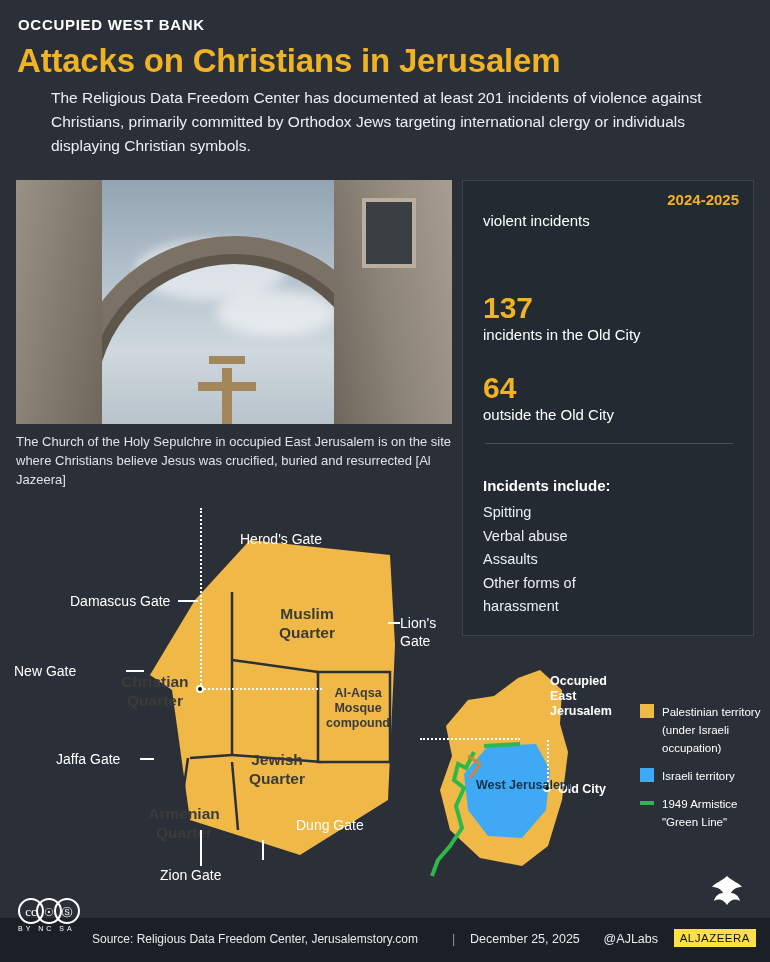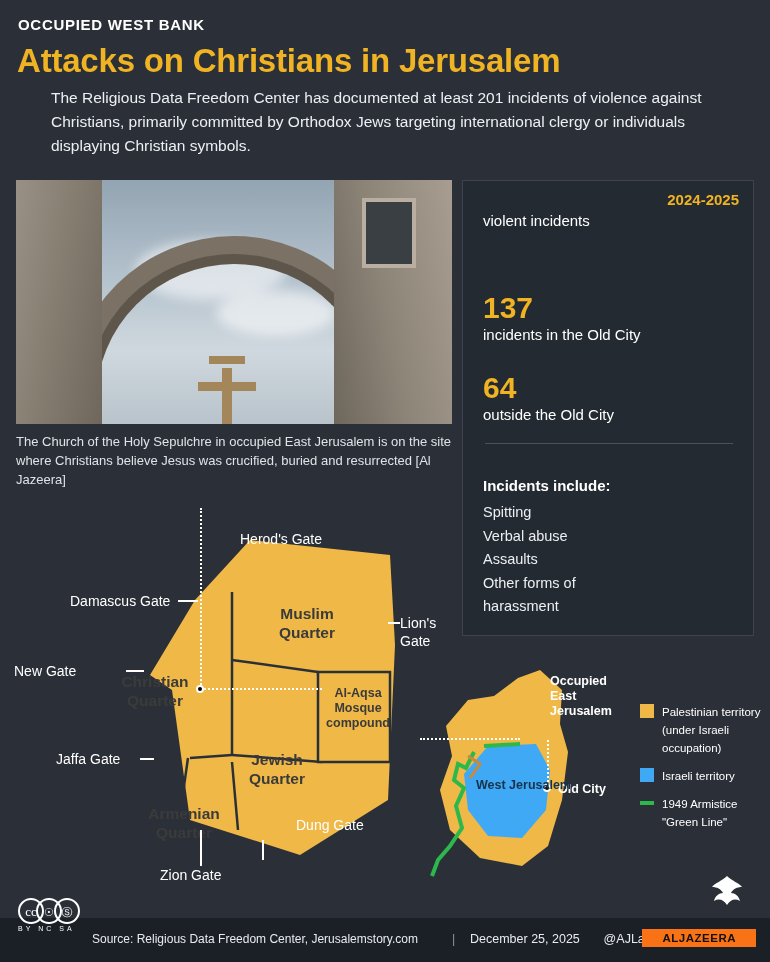--- a/index.html
+++ b/index.html
@@ -171,22 +171,22 @@
   .cc-b { position:absolute; top:0; width:26px; height:26px; border:2px solid #fff; border-radius:50%;
     font-size: 11px; color:#fff; text-align:center; line-height:24px; }
   .cc-sub { position:absolute; left:0; top:27px; font-size:7px; letter-spacing:3px; color:#fff; }
   .source {
     position: absolute; left: 92px; top: 14px; font-size: 12px; color: #e8ebef;
   }
   .date { position: absolute; left: 470px; top: 14px; font-size: 12.5px; color: #e8ebef; }
   .pipe { position: absolute; left: 452px; top: 14px; font-size: 12.5px; color: #8d949c; }
   .handle { position: absolute; right: 112px; top: 14px; font-size: 12.5px; color: #e8ebef; text-align: center; }
   .ajbadge {
-    position: absolute; right: 14px; top: 11px; padding: 3px 20px; background: #f97316;
-    color: #111; font-size: 11.5px; font-weight: bold; letter-spacing: 0.5px;
+    position: absolute; right: 14px; top: 11px; padding: 3px 6px; background: #fde047;
+    color: #111; font-size: 11.5px; font-weight: normal; letter-spacing: 0.5px;
   }
   .ajlogo {
     position: absolute; right: 22px; top: -44px; width: 42px; height: 40px;
   }
   .ajlogo svg { display:block; }
 </style>
 </head>
 <body>
 
 <div class="page">

